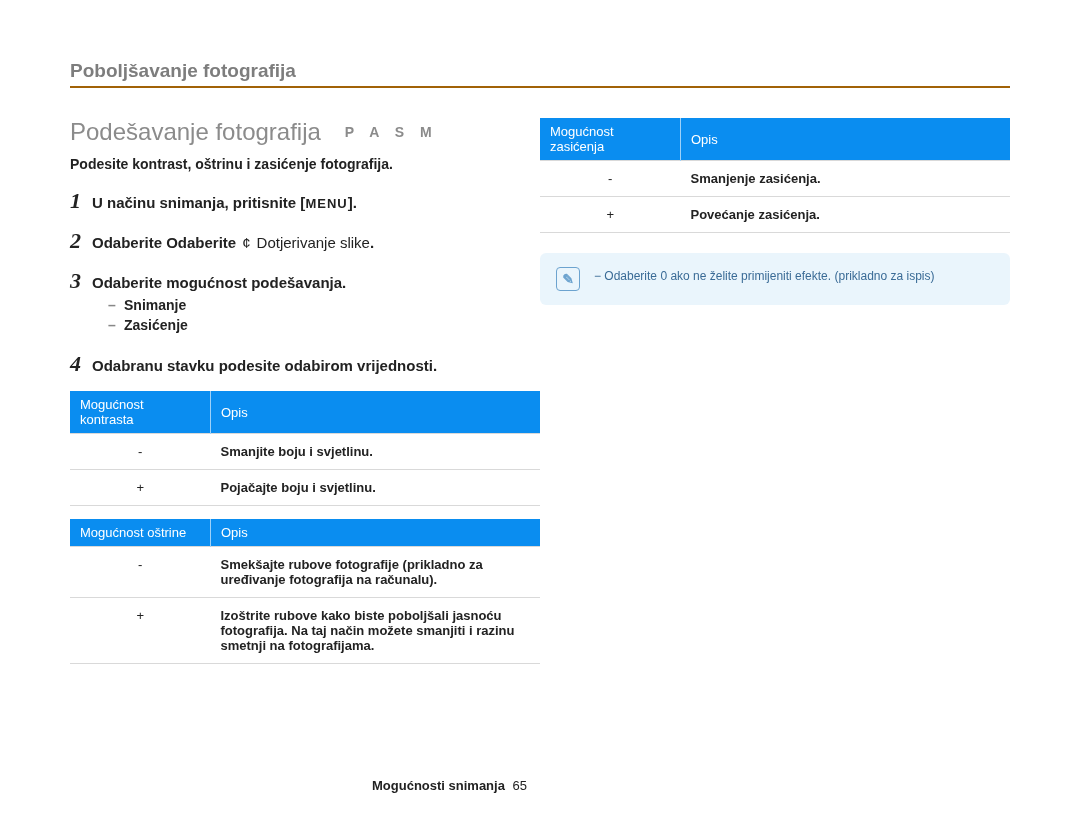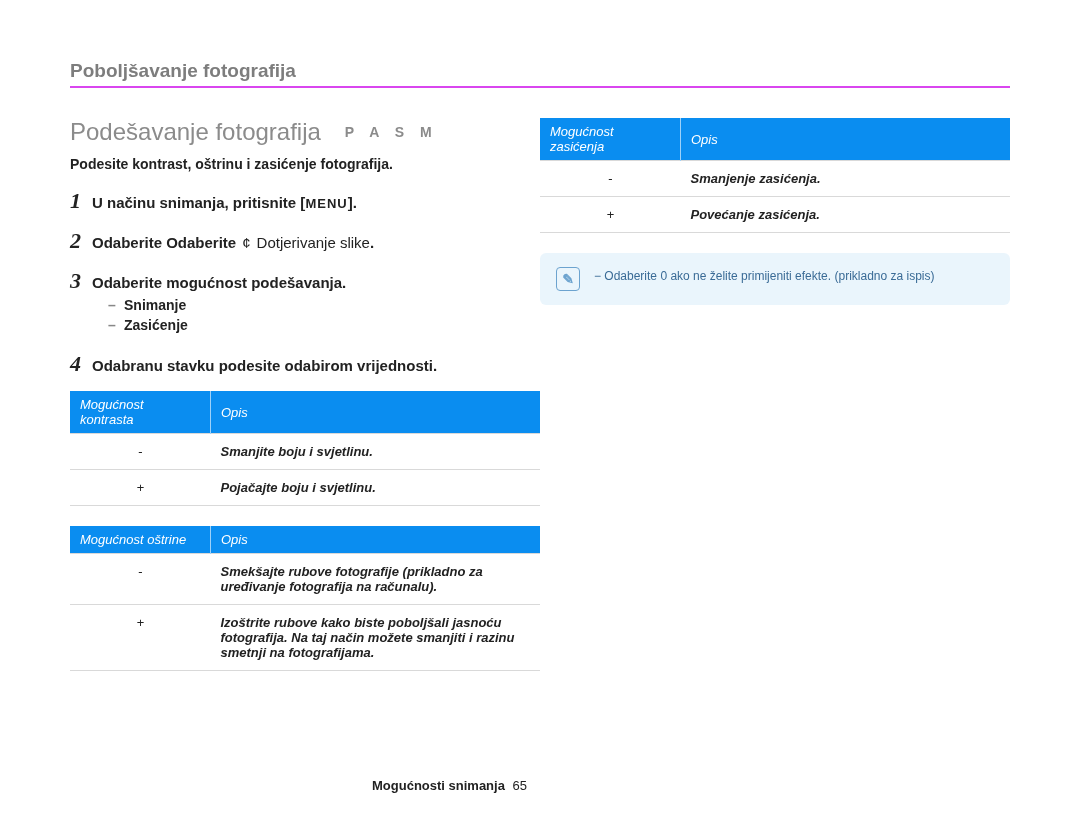--- a/index.html
+++ b/index.html
@@ -11,21 +11,21 @@
     width: 1080px;
     height: 815px;
     box-sizing: border-box;
     padding: 60px 70px 0 70px;
     position: relative;
   }
   .page-header {
     font-size: 19px;
     font-weight: bold;
     color: #7d7d7d;
-    border-bottom: 2px solid #d946ef;
+    border-bottom: 2px solid #a16207;
     padding-bottom: 4px;
     margin-bottom: 30px;
   }
   .columns {
     display: flex;
   }
   .col {
     flex: 1;
   }
   .section-title {
@@ -87,23 +87,22 @@
   ul.sub li::before {
     content: "–";
     color: #888;
     display: inline-block;
     width: 16px;
   }
 
   table.opt {
     width: 100%;
     border-collapse: collapse;
-    margin: 10px 0 20px 0;
-    font-size: 13px;
-    font-style: italic;
+    margin: 10px 0 13px 0;
+    font-size: 13px;
   }
   table.opt thead th {
     background: #0a8df0;
     color: #fff;
     font-weight: normal;
     text-align: left;
     padding: 6px 10px;
     font-size: 13px;
   }
   table.opt thead th:first-child {

